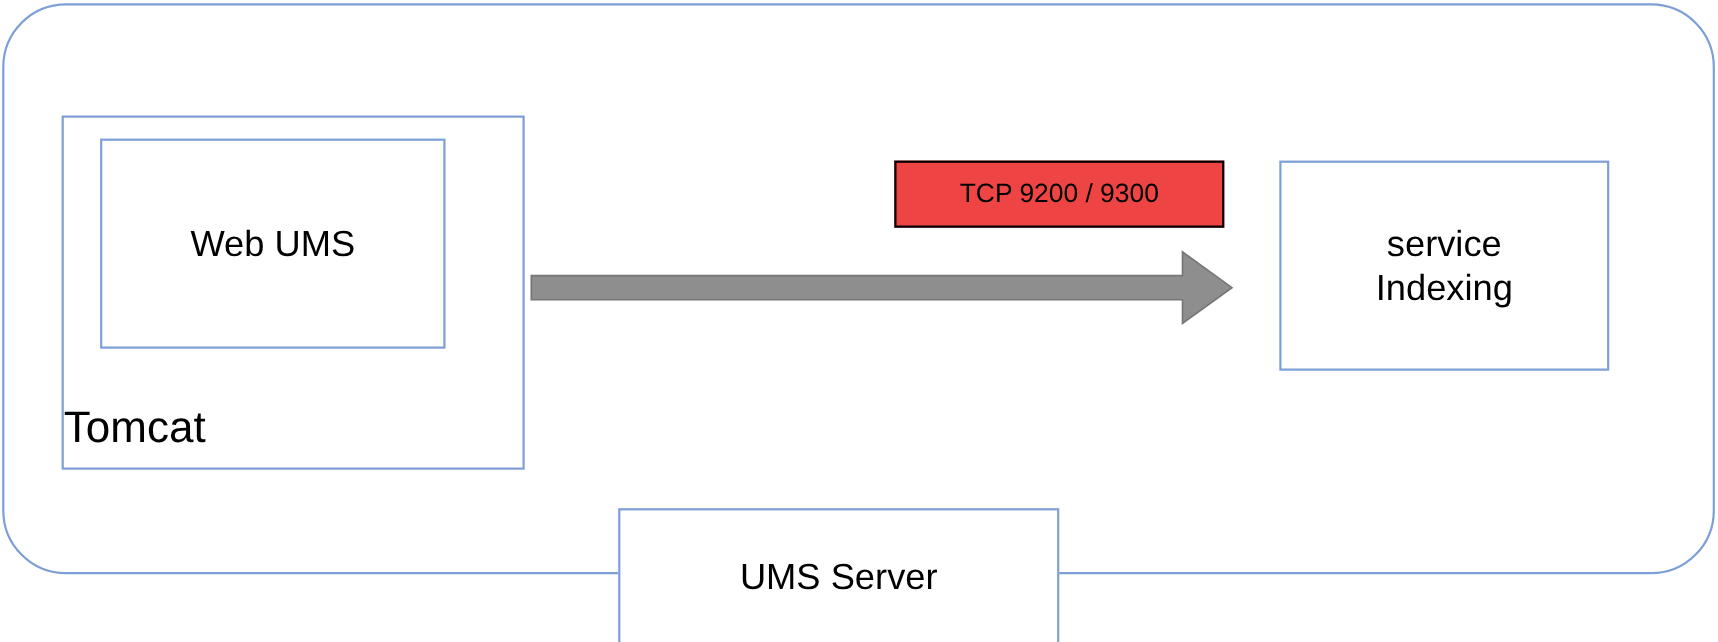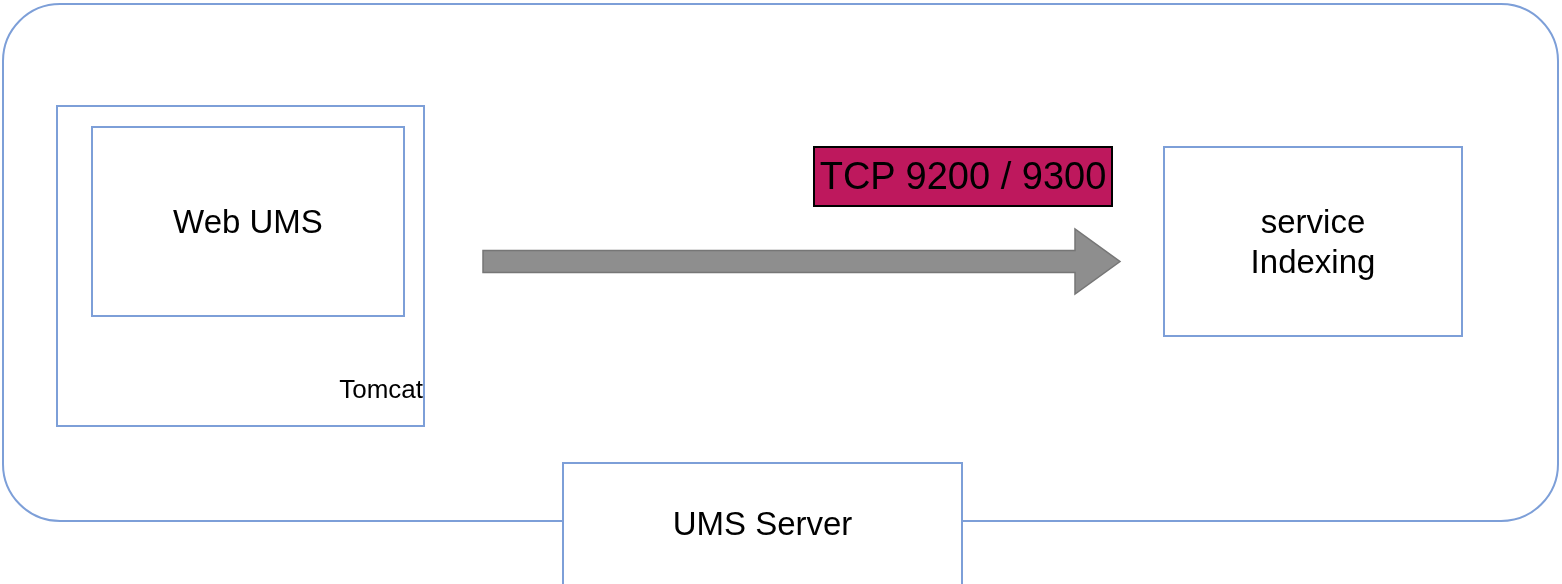--- a/index.html
+++ b/index.html
@@ -29,45 +29,45 @@
     background: #ffffff;
     display: flex;
     align-items: center;
     justify-content: center;
     text-align: center;
     font-size: 33px;
     line-height: 1.2;
   }
   .tomcat-box {
     left: 56px; top: 105px;
-    width: 369px; height: 322px;
+    width: 421px; height: 322px;
     display: block;
   }
   .web-ums-box {
     left: 33px; top: 19px;
     width: 314px; height: 191px;
   }
   .tomcat-label {
     position: absolute;
     left: 0; top: 262px;
     width: 100%; height: 40px;
     line-height: 40px;
-    text-align: right;
-    font-size: 26px;
+    text-align: left;
+    font-size: 40px;
   }
   .tcp-box {
     left: 813px; top: 146px;
     width: 300px; height: 61px;
     border: 2px solid #000000;
-    background: #be185d;
+    background: #ef4444;
     position: absolute;
     display: flex;
     align-items: center;
     justify-content: center;
-    font-size: 38px;
+    font-size: 24px;
   }
   .indexing-box {
     left: 1163px; top: 146px;
     width: 300px; height: 191px;
   }
   .ums-server-box {
     left: 562px; top: 462px;
     width: 401px; height: 124px;
   }
   .arrow-svg {

